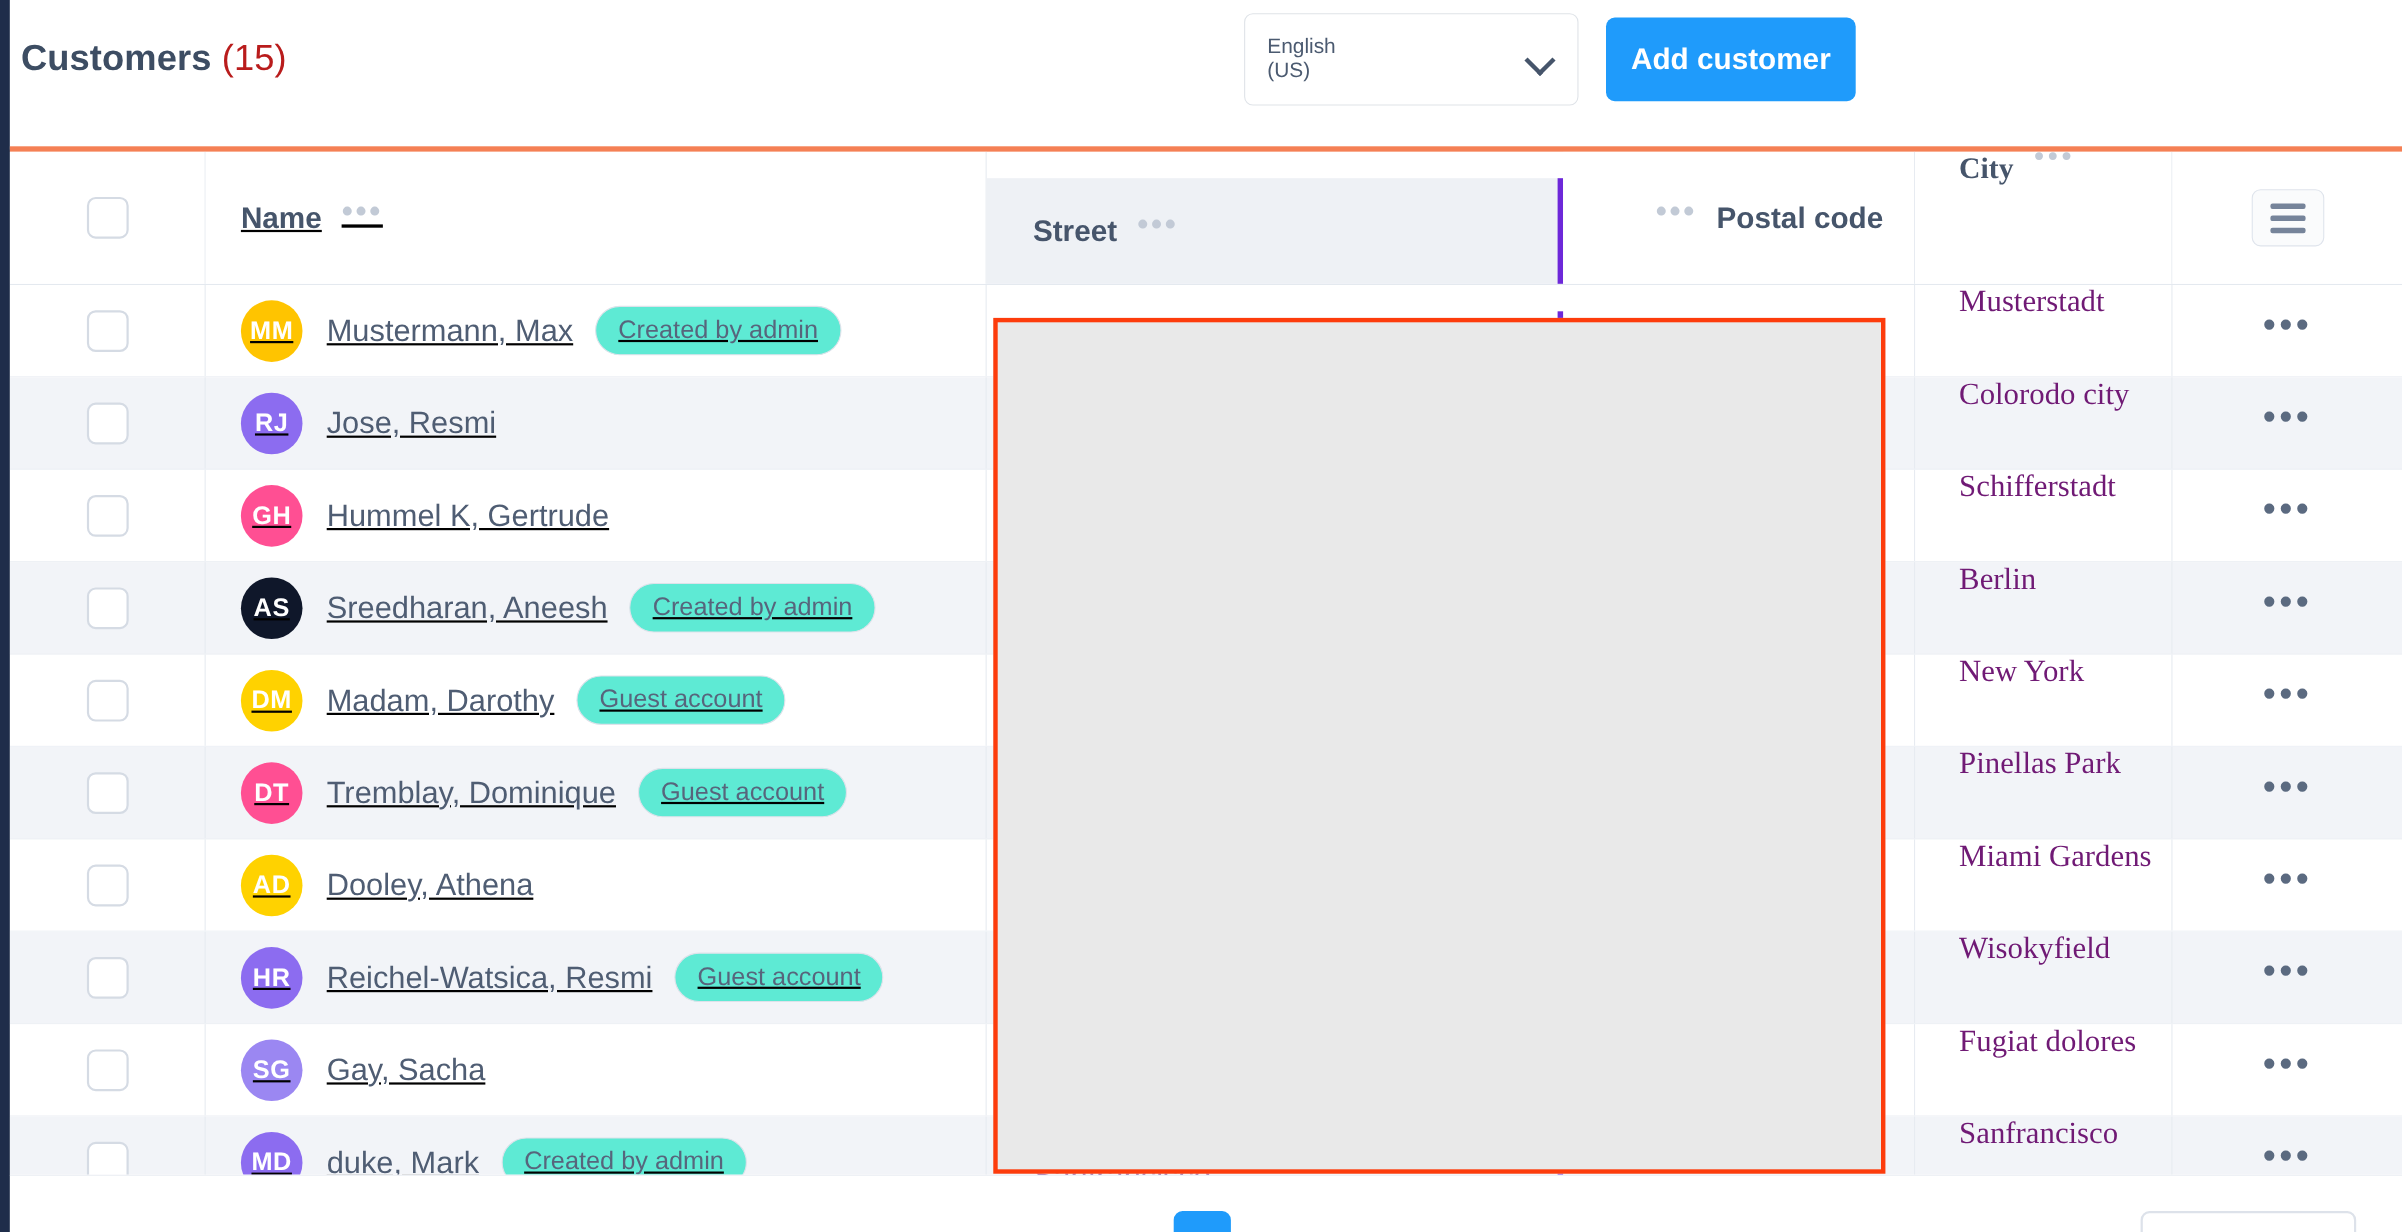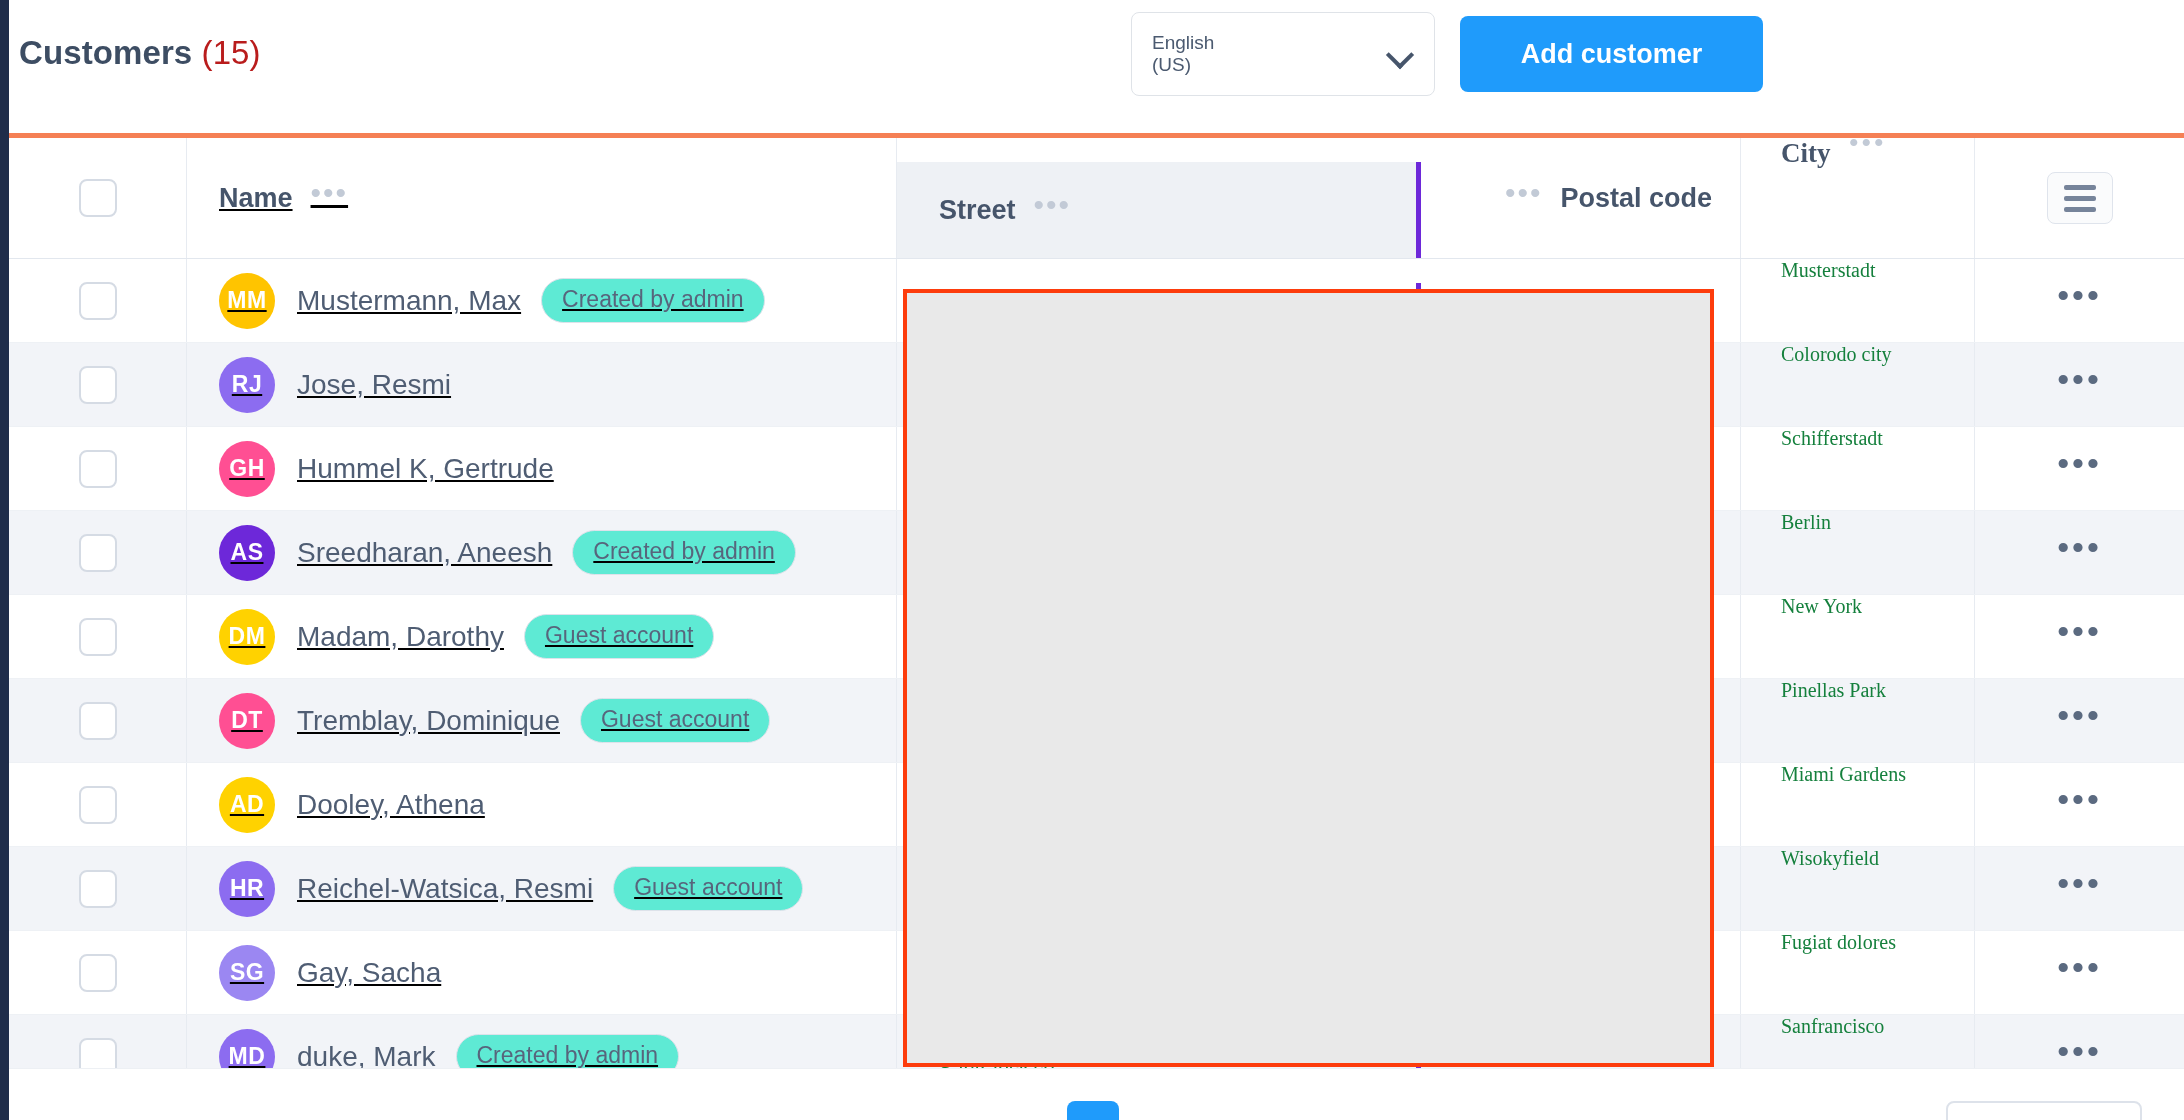--- a/index.html
+++ b/index.html
@@ -49,21 +49,21 @@
   }
   .chev::after {
     content: ""; position: absolute; left: 4px; top: 6px;
     width: 16px; height: 16px;
     border-right: 4px solid #46556b; border-bottom: 4px solid #46556b;
     transform: rotate(45deg);
   }
 
   .add-customer {
     position: absolute; left: 1451px; top: 16px;
-    width: 303px; height: 76px;
+    width: 227px; height: 76px;
     background: #1f9bfb; border: none; border-radius: 8px;
     color: #fff; font-size: 27px; font-weight: 700;
     font-family: "Liberation Sans", sans-serif;
     cursor: pointer;
     display: flex; align-items: center; justify-content: center;
   }
 
   
   .orange-rule {
     position: absolute; left: 9px; top: 133px; right: 0; height: 5px;
@@ -123,21 +123,21 @@
   }
   .cust-name {
     margin-left: 22px; font-size: 28px; color: #4f5d73; white-space: nowrap;
   }
   .badge {
     margin-left: 20px; flex: 0 0 auto;
     border: 1.5px solid #dde2ea; border-radius: 999px;
     padding: 7px 20px 9px; font-size: 23px; color: #57657c;
     background: #5eead4; white-space: nowrap;
   }
-  .cell-text { font-size: 20px; color: #15803d; white-space: nowrap; }
+  .cell-text { font-size: 28px; color: #701a75; white-space: nowrap; }
   .row-dots {
     color: #5b6a80; font-size: 34px; letter-spacing: 3px; line-height: 12px;
     padding-bottom: 12px; cursor: pointer;
   }
 
   .hamburger-btn {
     width: 66px; height: 52px; border: 1.5px solid #dfe4ec; border-radius: 8px;
     background: #fafbfc; cursor: pointer;
     display: flex; flex-direction: column; align-items: center; justify-content: center; gap: 6px;
   }
@@ -287,21 +287,21 @@
           </div>
           <div class="c-act">
             <span class="row-dots">•••</span>
           </div>
         </div>
         <div class="trow body-row alt">
           <div class="c-check">
             <span class="chk"></span>
           </div>
           <div class="c-name">
-            <span class="avatar" style="background:#6d28d9">AS</span>
+            <span class="avatar" style="background:#0f172a">AS</span>
             <span class="cust-name">Sreedharan, Aneesh</span>
             <span class="badge">Created by admin</span>
           </div>
           <div class="c-street">
             <span class="cell-text"></span>
           </div>
           <div class="c-postal">
             <span class="cell-text"></span>
           </div>
           <div class="c-city">

